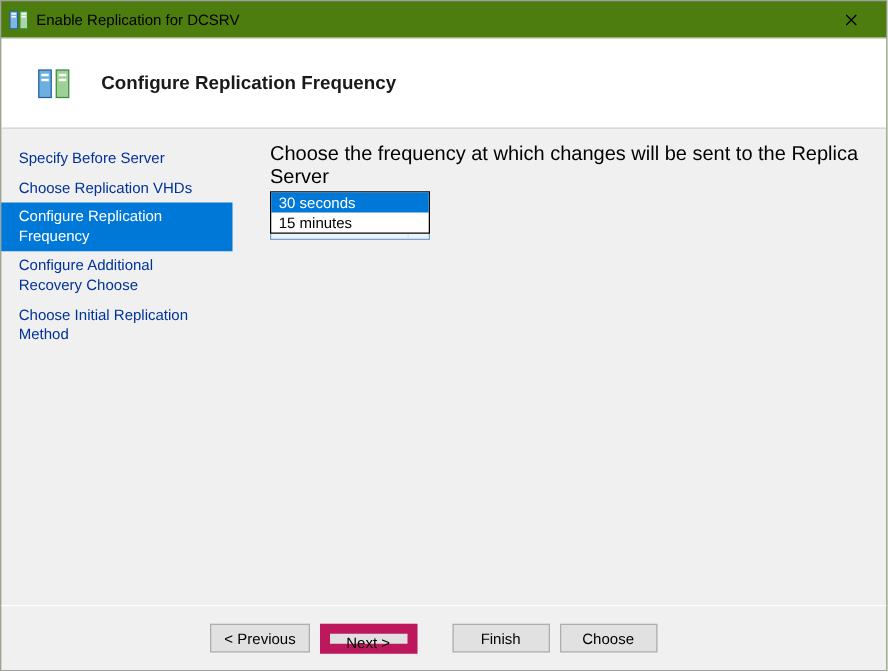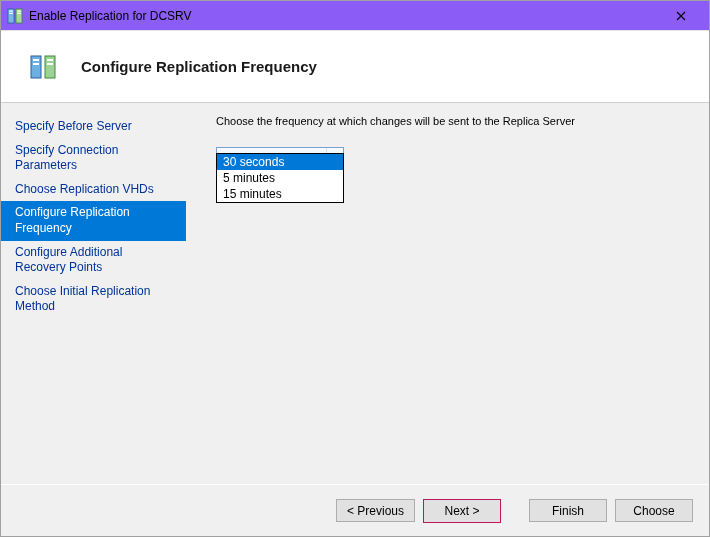--- a/index.html
+++ b/index.html
@@ -6,21 +6,21 @@
   html, body {
     margin: 0; padding: 0;
     font-family: "Segoe UI", Tahoma, sans-serif;
     font-size: 12px;
     color: #000;
     background: #fff;
   }
   .window {
     width: 710px; height: 537px;
     border: 1px solid #a0a0a0;
-    background: #8b5cf6;
+    background: #4d7c0f;
     position: relative;
     display: flex; flex-direction: column;
   }
   .titlebar {
     height: 30px;
     display: flex; align-items: center;
     padding: 0 8px 0 6px;
     border-bottom: 1px solid #e5e5e5;
   }
   .titlebar .title-icon { width: 16px; height: 16px; margin-right: 6px; }
@@ -68,21 +68,21 @@
     background: #0078d7;
     color: #fff;
   }
 
   .main {
     flex: 1;
     padding: 12px 18px 0 30px;
     position: relative;
   }
   .instruction {
-    font-size: 11px;
+    font-size: 16px;
     color: #000;
     margin-bottom: 20px;
   }
 
   .combo {
     width: 128px; height: 21px;
     border: 1px solid #7a9fd4;
     background: linear-gradient(#f7fbff,#e8f1fb);
     display: flex; align-items: center;
     position: relative;
@@ -110,37 +110,37 @@
     padding: 1px 6px;
     cursor: default;
   }
   .dropdown-list .opt.selected {
     background: #0078d7; color: #fff;
   }
 
   .footer {
     height: 52px;
     background: #f0f0f0;
-    display: flex; align-items: center; justify-content: flex-end;
+    display: flex; align-items: center; justify-content: center;
     padding-right: 16px;
     gap: 8px;
     border-top: 1px solid #fff;
   }
   .btn {
     height: 23px;
     min-width: 78px;
     background: #e1e1e1;
     border: 1px solid #adadad;
     font-size: 12px;
     font-family: inherit;
     padding: 0 10px;
     cursor: default;
   }
   .btn.default {
-    border: 1px solid #be185d;
+    border: 8px solid #be185d;
     background: #e1e1e1;
     height: 24px;
   }
   .gap { width: 12px; }
 </style>
 </head>
 <body>
 
 <div class="window">
 
@@ -173,42 +173,40 @@
         <rect x="18" y="6" width="6" height="2" fill="#fff"></rect>
         <rect x="18" y="10" width="6" height="2" fill="#fff"></rect>
       </svg>
     </span>
     <h1>Configure Replication Frequency</h1>
   </div>
 
   <div class="body-area">
     <div class="sidebar" id="sidebar">
         <div class="sidebar-item">Specify Before Server</div>
-        <div class="sidebar-item">Specify Connection Parameters</div>
         <div class="sidebar-item">Choose Replication VHDs</div>
         <div class="sidebar-item active">Configure Replication Frequency</div>
-        <div class="sidebar-item">Configure Additional Recovery Points</div>
+        <div class="sidebar-item">Configure Additional Recovery Choose</div>
         <div class="sidebar-item">Choose Initial Replication Method</div>
       </div>
 
     <div class="main">
       <div class="instruction">Choose the frequency at which changes will be sent to the Replica Server</div>
 
       <div class="combo">
         <span>30 seconds</span>
         <span class="chev">
           <svg viewBox="0 0 8 8">
             <path d="M1 2.5 L4 5.5 L7 2.5" fill="none" stroke="#3a3a3a" stroke-width="1"></path>
           </svg>
         </span>
       </div>
 
       <div class="dropdown-list" id="dropdown">
           <div class="opt selected">30 seconds</div>
-          <div class="opt">5 minutes</div>
           <div class="opt">15 minutes</div>
         </div>
     </div>
   </div>
 
   <div class="footer">
     <button class="btn">&lt; Previous</button>
     <button class="btn default">Next &gt;</button>
     <span class="gap"></span>
     <button class="btn">Finish</button>

